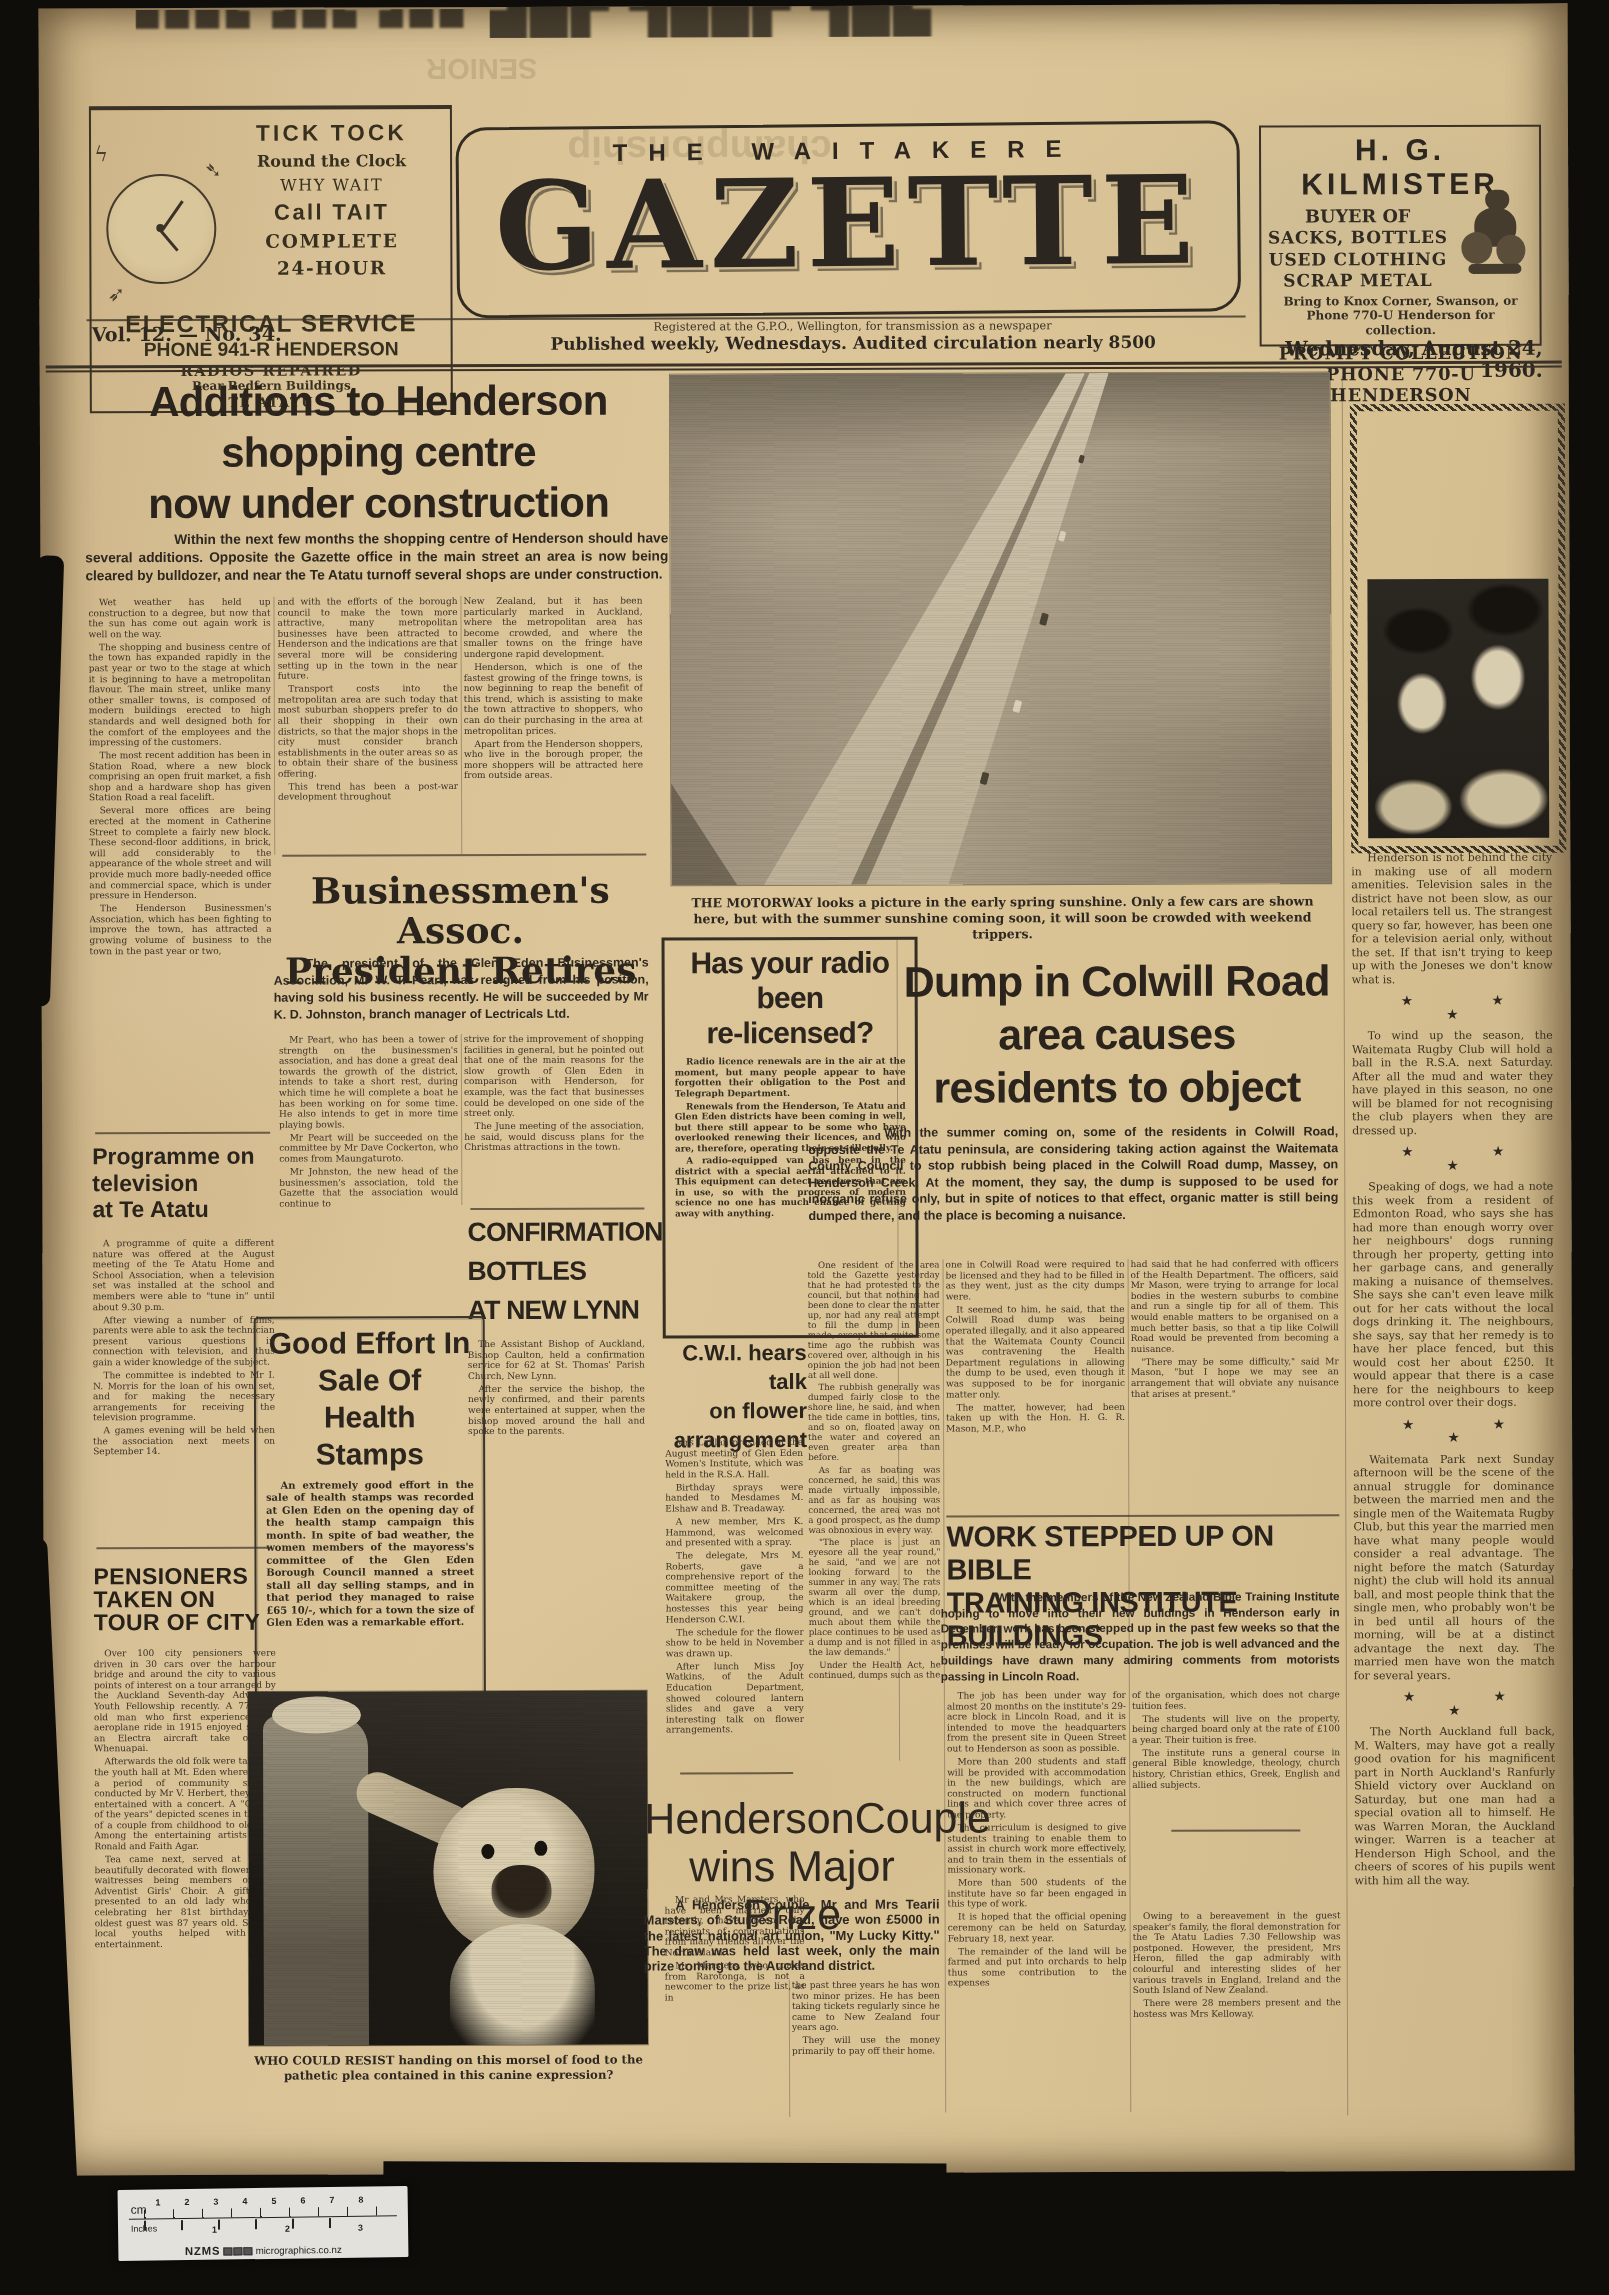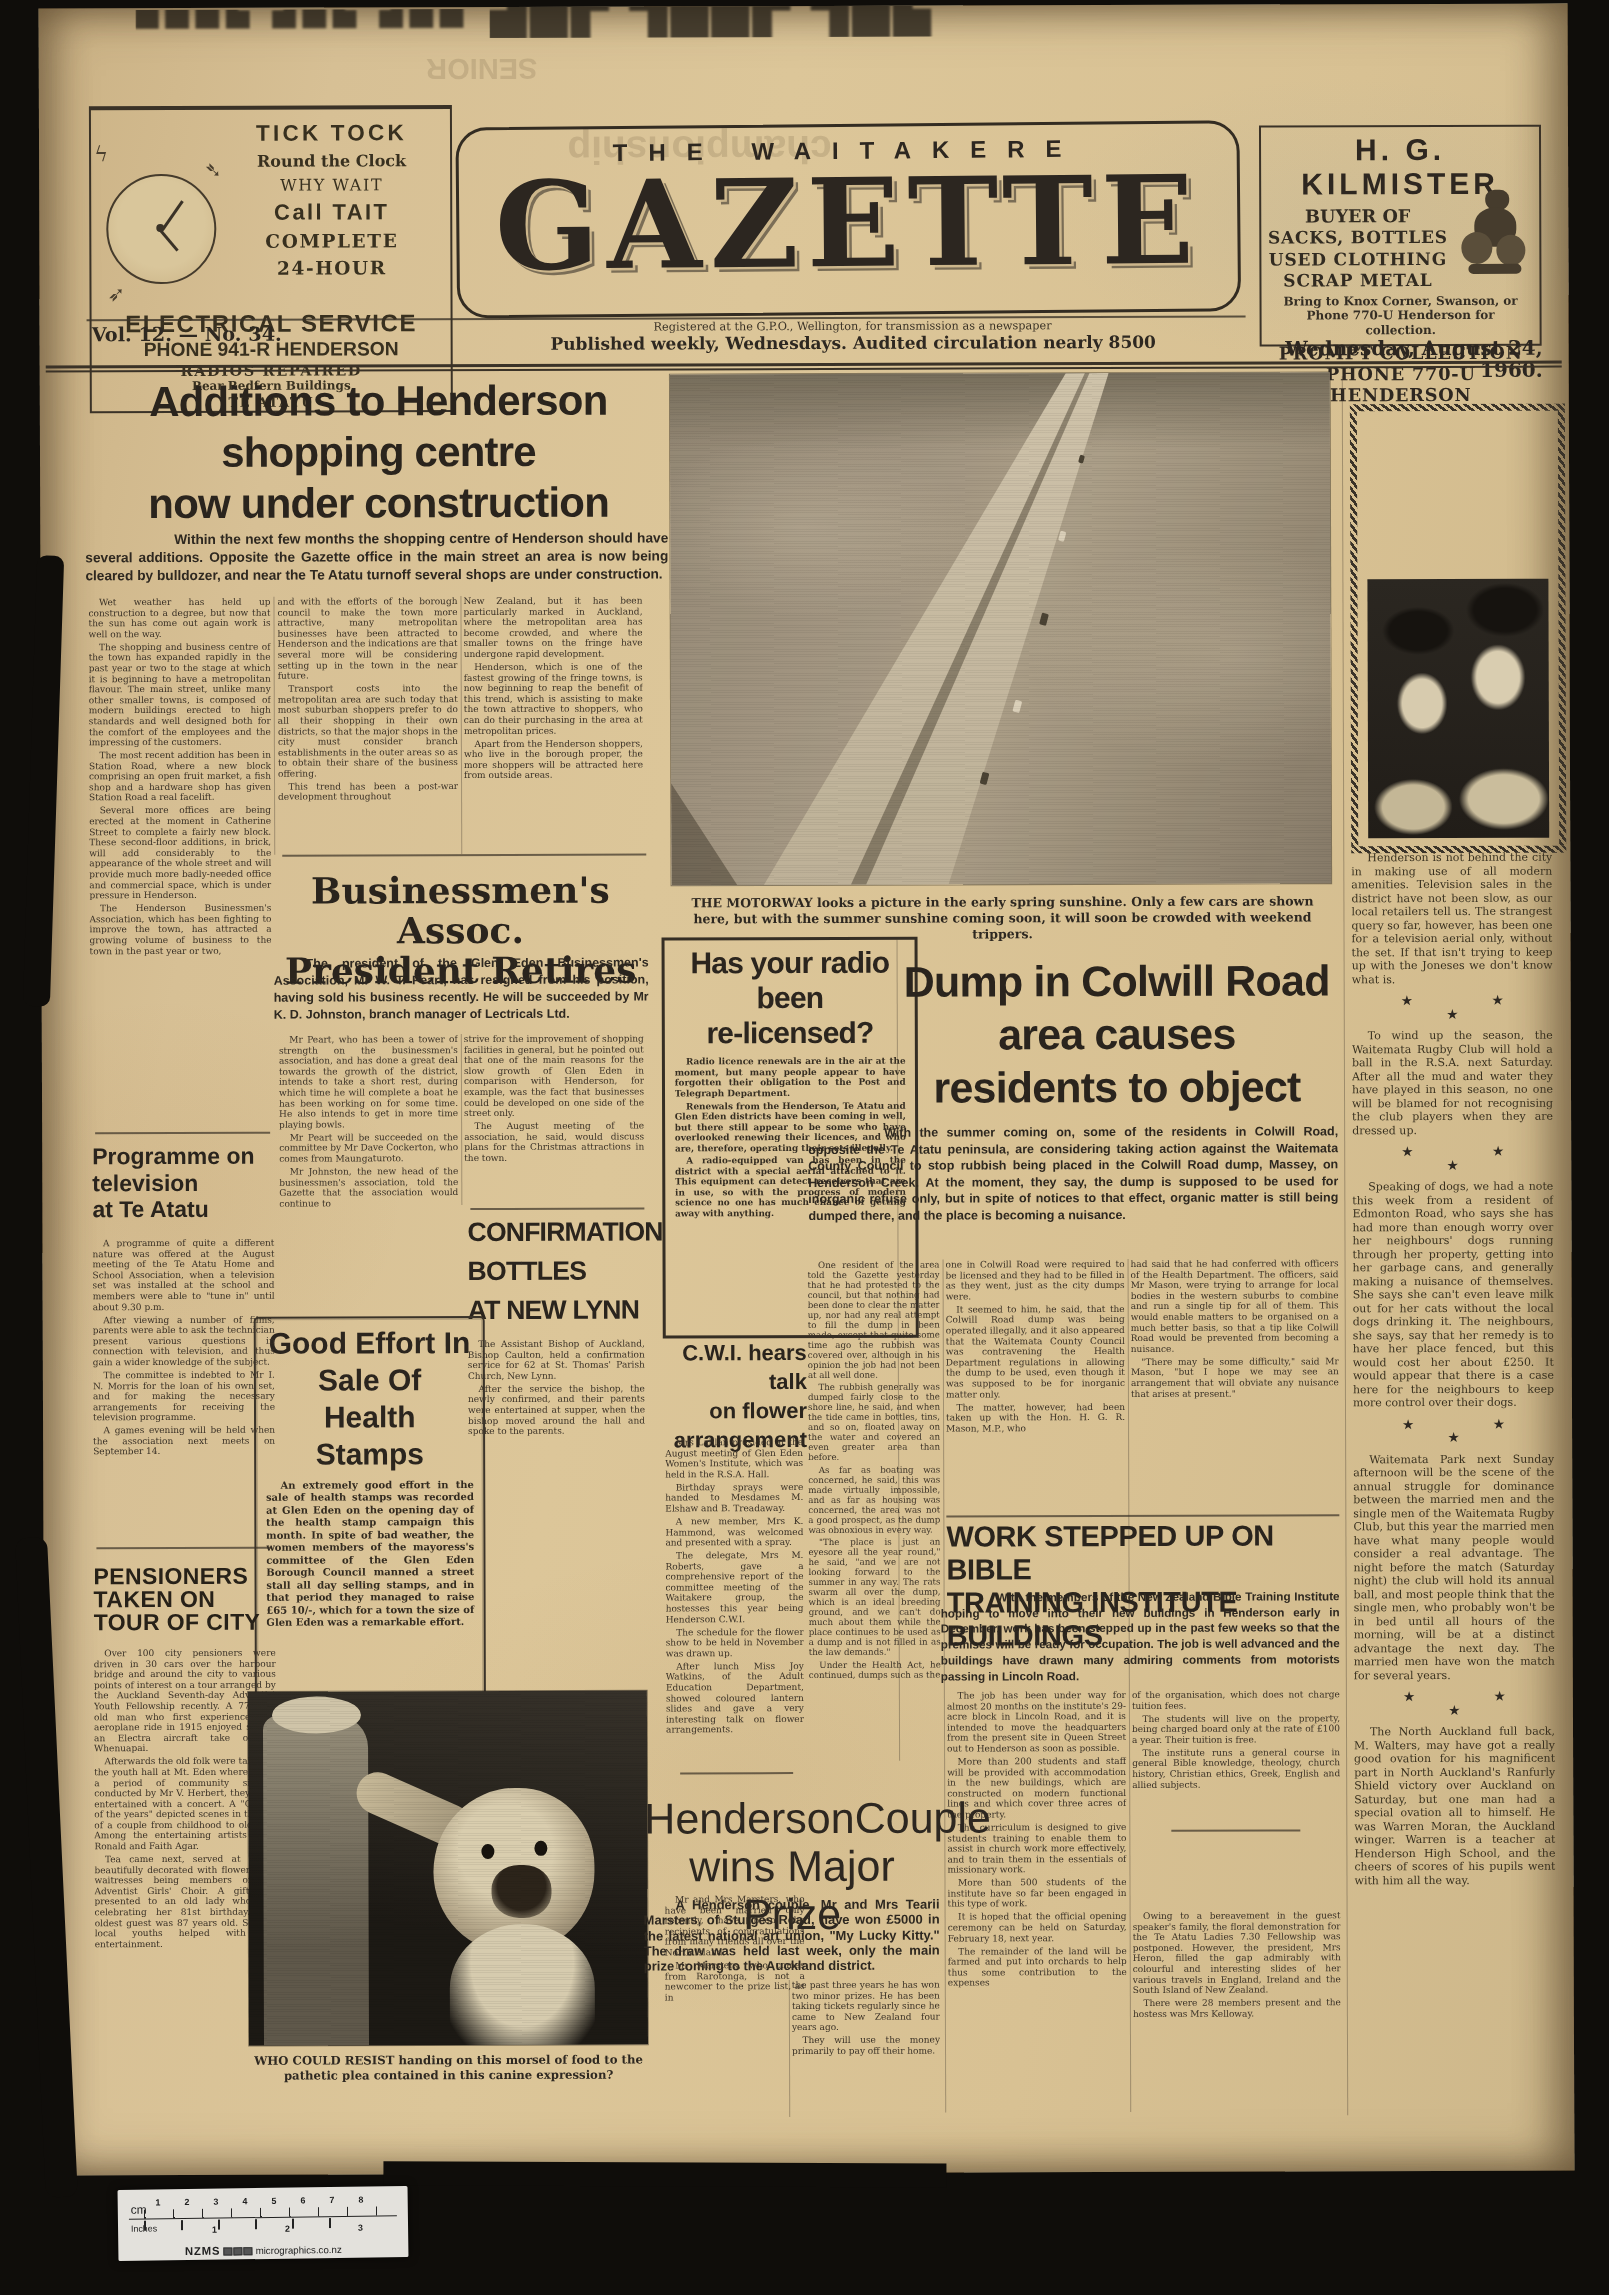--- a/index.html
+++ b/index.html
@@ -407,21 +407,21 @@
   <div class="abs intro" id="biz-intro">
       <p>The president of the Glen Eden Businessmen's Association, Mr W. T. Peart, has resigned from his position, having sold his business recently.  He will be succeeded by Mr K. D. Johnston, branch manager of Lectricals Ltd.</p>
     </div>
   <div class="abs col" id="biz-c1">
       <p>Mr Peart, who has been a tower of strength on the businessmen's association, and has done a great deal towards the growth of the district, intends to take a short rest, during which time he will complete a boat he has been working on for some time.  He also intends to get in more time playing bowls.</p>
       <p>Mr Peart will be succeeded on the committee by Mr Dave Cockerton, who comes from Maungaturoto.</p>
       <p>Mr Johnston, the new head of the businessmen's association, told the Gazette that the association would continue to</p>
     </div>
   <div class="abs col cont" id="biz-c2">
       <p>strive for the improvement of shopping facilities in general, but he pointed out that one of the main reasons for the slow growth of Glen Eden in comparison with Henderson, for example, was the fact that businesses could be developed on one side of the street only.</p>
-      <p>The August meeting of the association, he said, would discuss plans for the Christmas attractions in the town.</p>
+      <p>The June meeting of the association, he said, would discuss plans for the Christmas attractions in the town.</p>
     </div>
 
   <div class="rule-s" style="left:428px;top:1201px;width:174px;"></div>
   <div class="abs hl" id="conf-hl">
       <p>CONFIRMATION</p>
       <p>BOTTLES</p>
       <p>AT NEW LYNN</p>
     </div>
   <div class="abs col" id="conf-col">
       <p>The Assistant Bishop of Auckland, Bishop Caulton, held a confirmation service for 62 at St. Thomas' Parish Church, New Lynn.</p>

